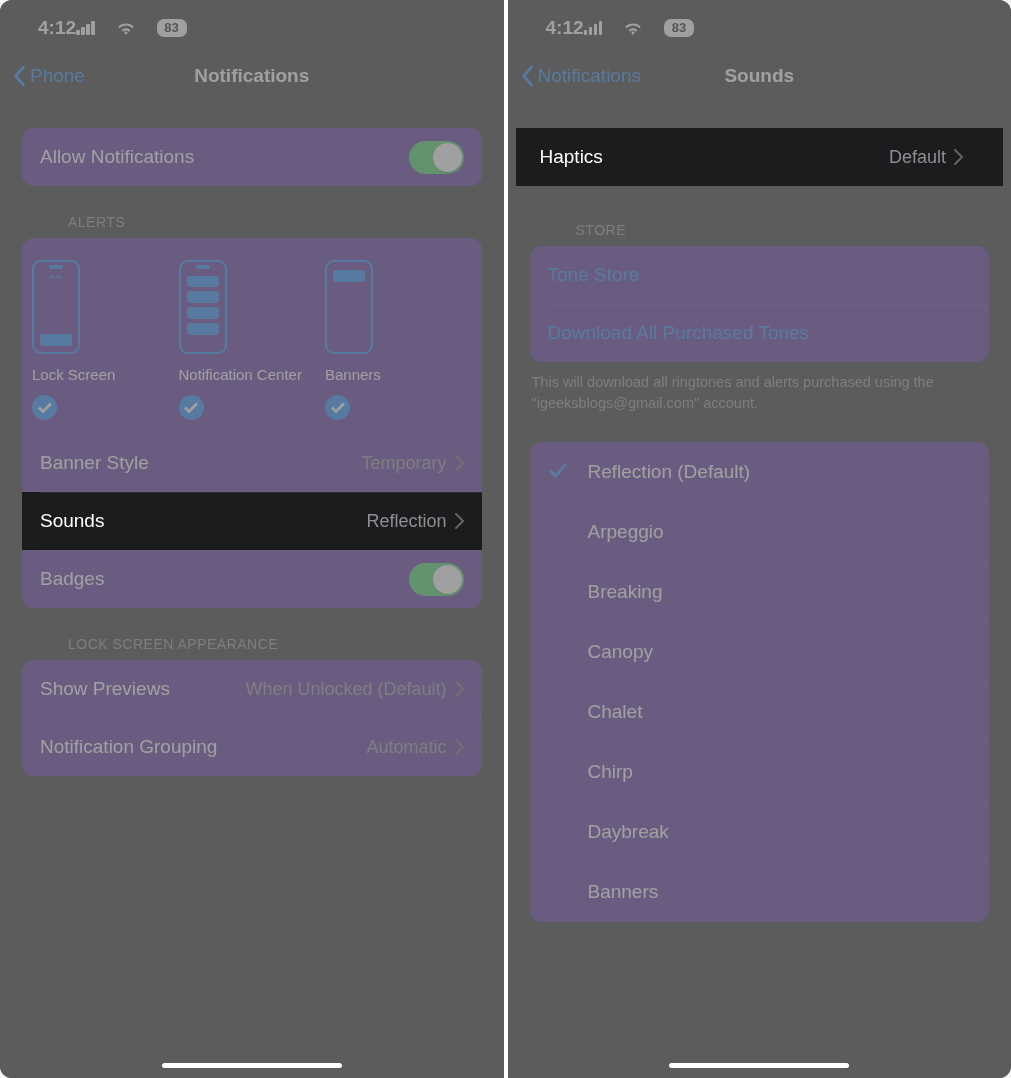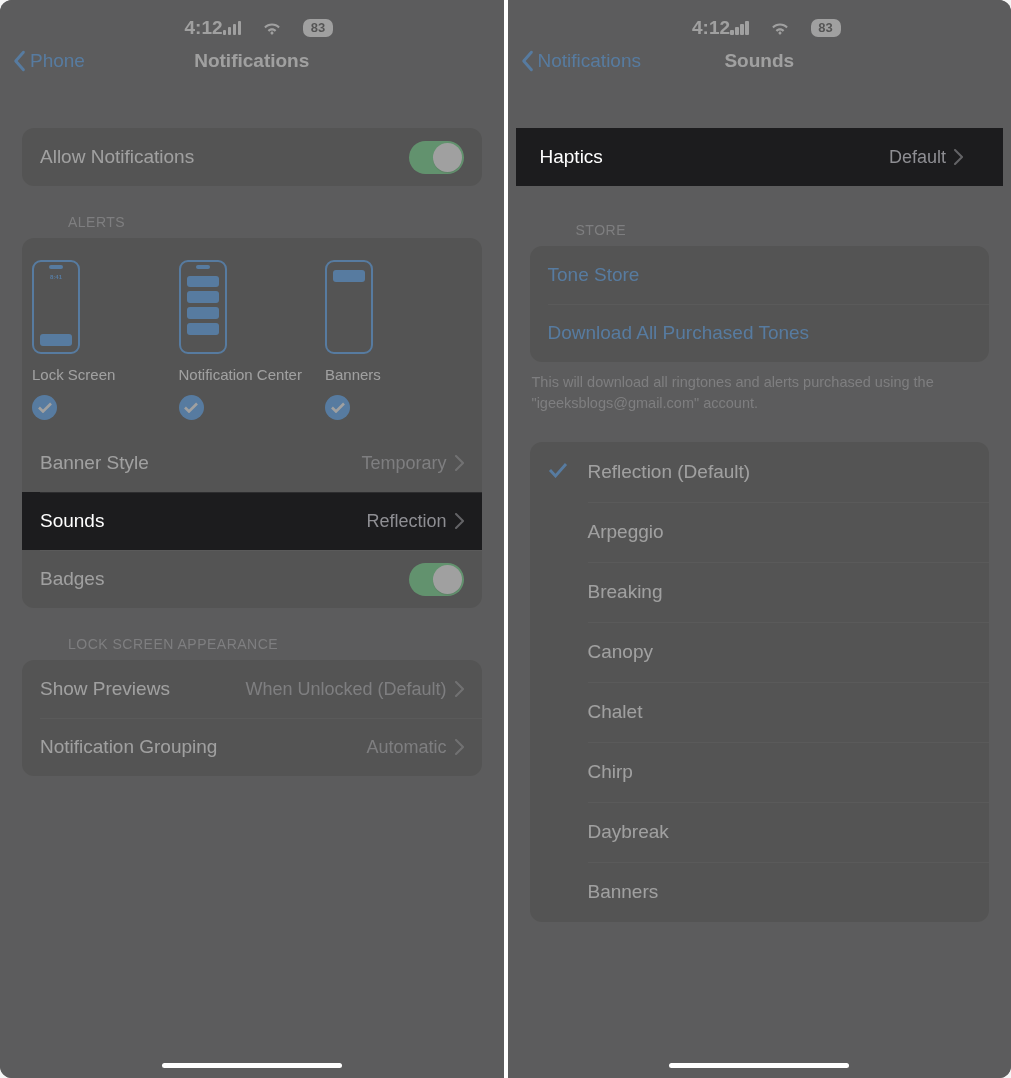--- a/index.html
+++ b/index.html
@@ -37,21 +37,21 @@
     background: rgba(120,120,120,0.70);
     pointer-events: none;
     z-index: 10;
   }
 
   
   .status-bar {
     height: 50px;
     display: flex;
     align-items: center;
-    justify-content: center;
+    justify-content: flex-start;
     padding: 6px 24px 0 38px;
     color: #fff;
     font-size: 19px;
     font-weight: 600;
   }
   .status-right { display: flex; align-items: center; gap: 21px; }
   .signal-bars { display: flex; align-items: flex-end; gap: 1.5px; height: 14px; }
   .signal-bars span { width: 3.5px; background: #fff; border-radius: 1px; }
   .signal-bars span:nth-child(1){height:5px}
   .signal-bars span:nth-child(2){height:8px}
@@ -67,21 +67,21 @@
     border-radius: 7px;
     line-height: 1.2;
     min-width: 30px;
     text-align: center;
   }
 
   
   .nav-bar {
     height: 52px;
     display: flex;
-    align-items: flex-start;
+    align-items: center;
     position: relative;
     padding: 0 16px;
   }
   .nav-back {
     display: flex;
     align-items: center;
     color: #0a84ff;
     font-size: 19px;
     gap: 4px;
     position: absolute;
@@ -106,21 +106,21 @@
     letter-spacing: 0.5px;
     margin-left: 32px;
   }
   .footer-text {
     color: #8e8e93;
     font-size: 14.5px;
     padding: 10px 24px 0 24px;
     line-height: 1.45;
   }
   .group {
-    background: #000000;
+    background: #4c1d95;
     margin: 0 22px;
     border-radius: 12px;
     overflow: hidden;
   }
   .group.first-top { margin-top: 26px; }
 
   .row {
     min-height: 58px;
     display: flex;
     align-items: center;

